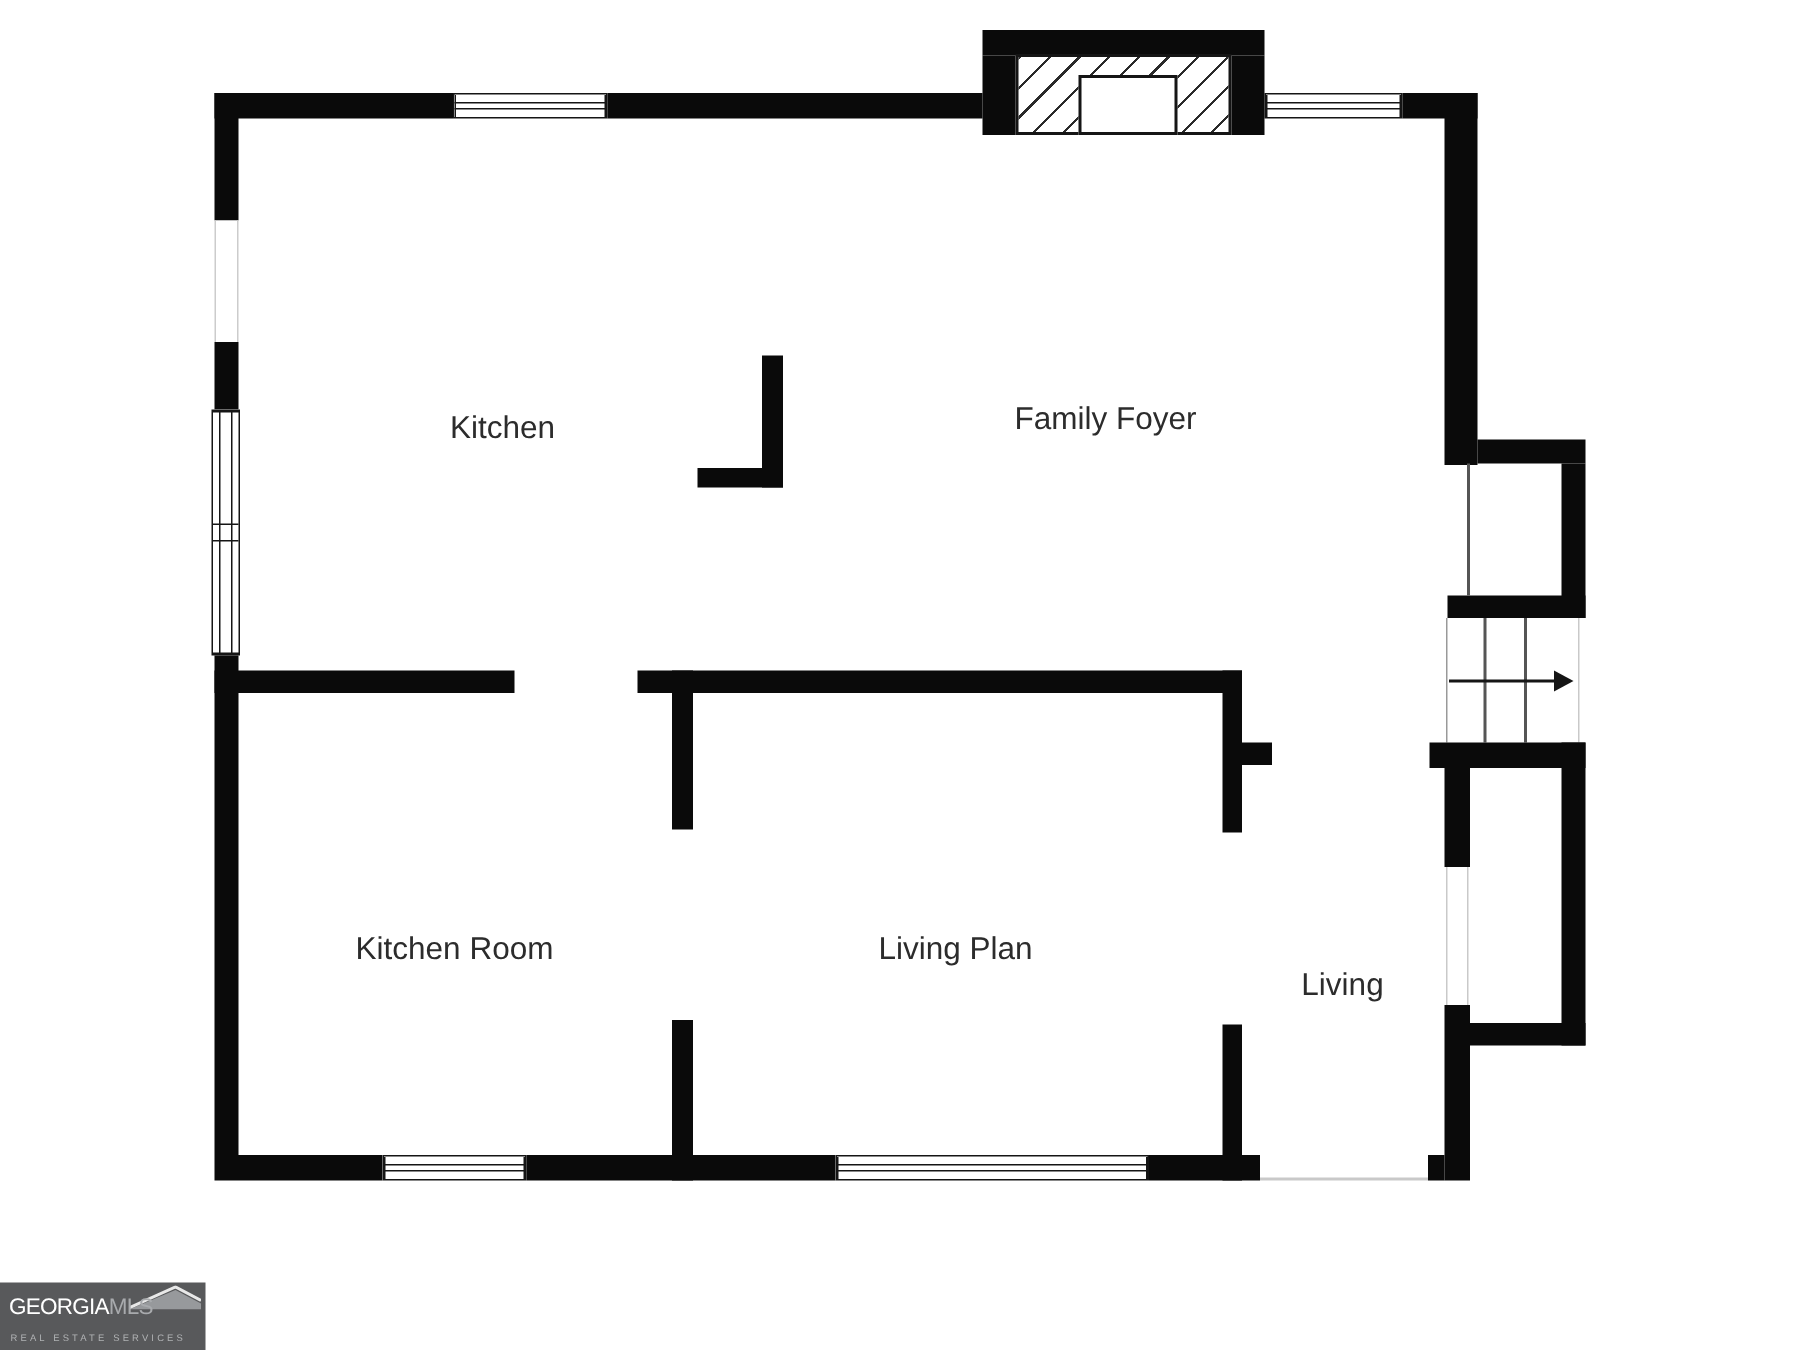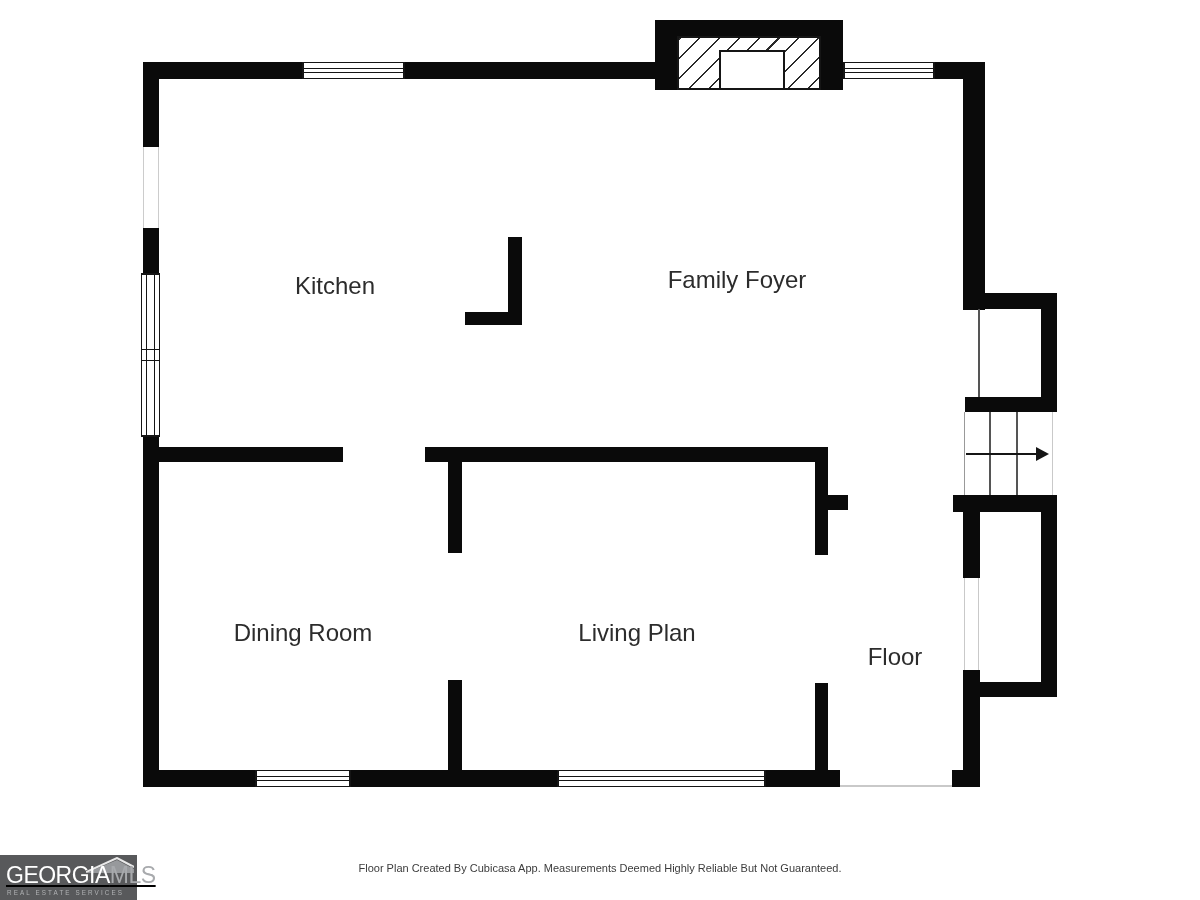--- a/index.html
+++ b/index.html
@@ -21,28 +21,28 @@
   .win-v{position:absolute;background:#fff;border:1px solid #151515;box-sizing:border-box;
          box-shadow:inset 0 7px 0 -6px #151515, inset 0 -7px 0 -6px #151515;}
   .win-v::before,.win-v::after{content:"";position:absolute;top:0;bottom:0;width:1px;background:#151515;}
   .win-v::before{left:4px;} .win-v::after{right:4px;}
   .win-v .mid{position:absolute;left:0;right:0;top:50%;height:12px;margin-top:-6px;
               border-top:1px solid #151515;border-bottom:1px solid #151515;box-sizing:border-box;}
   .gap-faint{position:absolute;background:#fff;border-left:1px solid #ccc;border-right:1px solid #ccc;box-sizing:border-box;}
   .hatch{position:absolute;border:2px solid #151515;box-sizing:border-box;
          background:repeating-linear-gradient(135deg,#2a2a2a 0 1.5px,transparent 1.5px 14px);}
   .firebox{position:absolute;background:#fff;border:2px solid #151515;box-sizing:border-box;}
-  .room-label{position:absolute;transform:translate(-50%,-50%);font-size:24px;color:var(--label);white-space:nowrap;}
+  .room-label{position:absolute;transform:translate(-50%,-50%);font-size:21px;color:var(--label);white-space:nowrap;}
   .arrow-shaft{position:absolute;background:#151515;}
   .arrow-head{position:absolute;width:0;height:0;border-left:13px solid #151515;
               border-top:7px solid transparent;border-bottom:7px solid transparent;}
   .disclaimer{position:absolute;left:0;top:862px;width:1200px;text-align:center;
               font-size:11px;color:#3c3c3c;}
   .logo{position:absolute;left:0;top:855px;width:137px;height:45px;background:var(--logo-bg);}
-  .logo .brand{position:absolute;left:6px;top:9px;font-size:23px;letter-spacing:-0.5px;line-height:1;text-decoration:underline;}
+  .logo .brand{position:absolute;left:6px;top:9px;font-size:15px;letter-spacing:-0.5px;line-height:1;}
   .logo .brand .p1{color:var(--logo-primary);}
   .logo .brand .p2{color:var(--logo-secondary);}
   .logo .tagline{position:absolute;left:7px;bottom:4px;font-size:6.3px;letter-spacing:2.1px;color:#b0b2b4;}
   .logo .roof{position:absolute;left:86px;top:2px;}
 </style>
 </head>
 <body>
 
 <div id="canvas">
 
@@ -114,25 +114,24 @@
 
   <div class="wall" style="left:815px;top:447px;width:13px;height:108px"></div>
   <div class="wall" style="left:828px;top:495px;width:20px;height:15px"></div>
   <div class="wall" style="left:815px;top:683px;width:13px;height:104px"></div>
 
   <div class="wall" style="left:508px;top:237px;width:14px;height:88px"></div>
   <div class="wall" style="left:465px;top:312px;width:57px;height:13px"></div>
 
   <div class="room-label" style="left:335px;top:286px">Kitchen</div>
   <div class="room-label" style="left:737px;top:280px">Family Foyer</div>
-  <div class="room-label" style="left:303px;top:633px">Dining Room</div>
+  <div class="room-label" style="left:303px;top:633px">Kitchen Room</div>
   <div class="room-label" style="left:637px;top:633px">Living Plan</div>
-  <div class="room-label" style="left:895px;top:657px">Floor</div>
+  <div class="room-label" style="left:895px;top:657px">Living</div>
 
-  <div class="disclaimer">Floor Plan Created By Cubicasa App. Measurements Deemed Highly Reliable But Not Guaranteed.</div>
 
   <div class="logo">
     <svg class="roof" width="48" height="16" viewBox="0 0 48 16">
       <polygon points="0,16 31,3 48,12 48,16" fill="#97999c"></polygon>
       <polyline points="0,15 31,1 48,10" fill="none" stroke="#e8e8e8" stroke-width="2"></polyline>
     </svg>
     <div class="brand">
       <span class="p1">GEORGIA</span><span class="p2">MLS</span>
     </div>
     <div class="tagline">REAL ESTATE SERVICES</div>

